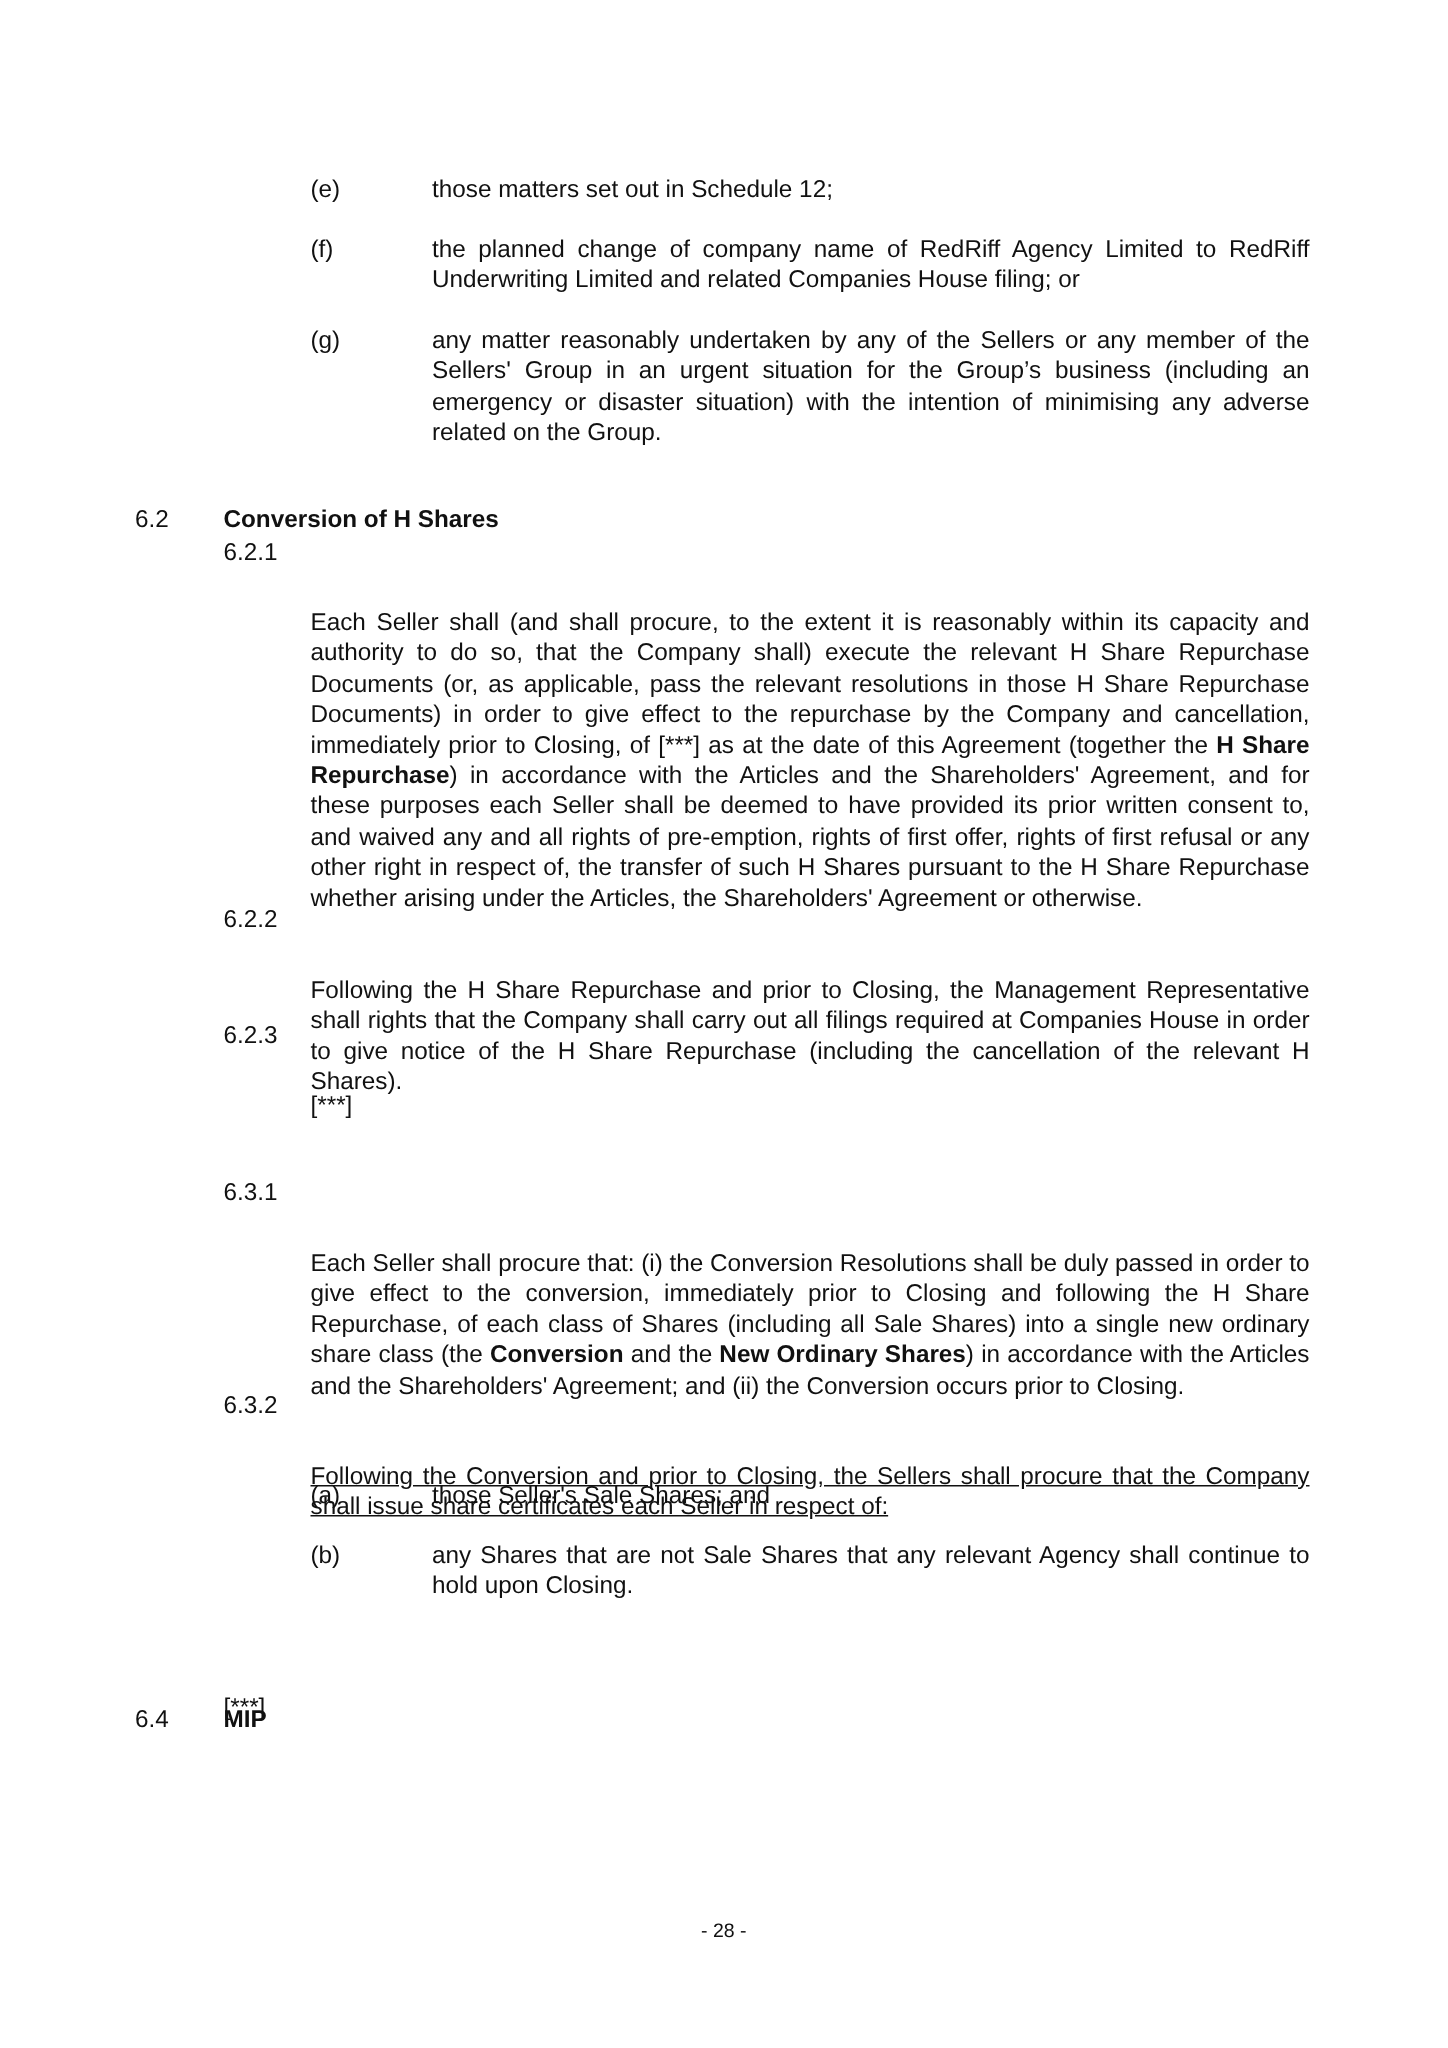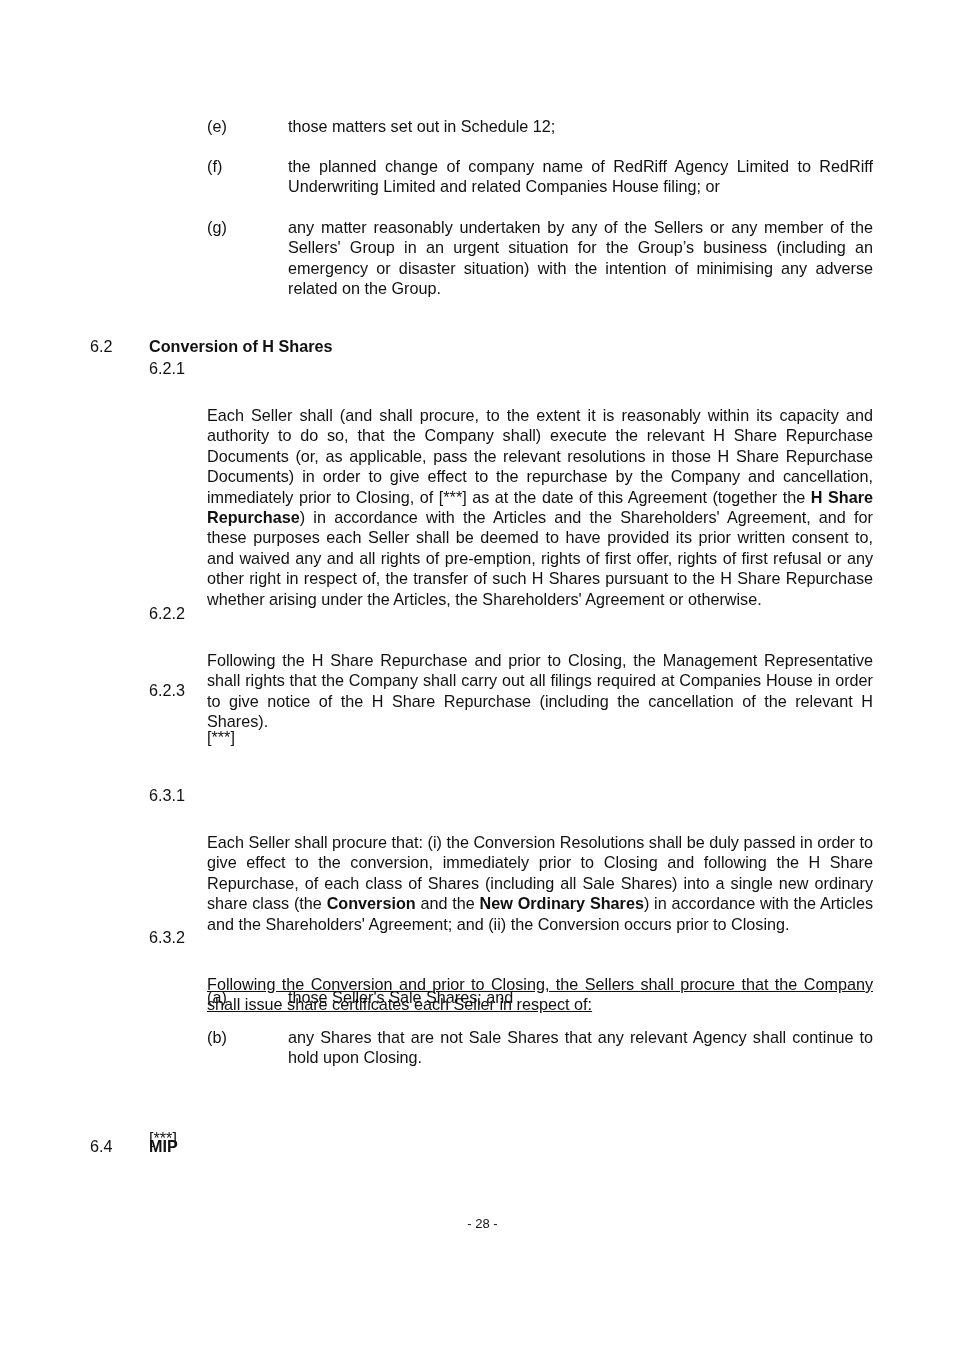--- a/index.html
+++ b/index.html
@@ -65,21 +65,21 @@
       margin-left: 59px;
       font-weight: bold;
     }
     .plain {
       left: 149px;
     }
     .footer {
       position: absolute;
       left: 0;
       width: 965px;
-      top: 1214px;
+      top: 1277px;
       text-align: center;
       font-size: 13px;
     }
   </style>
 </head>
 <body>
 
 <div class="page">
 
   <div class="block sub" style="top:116px;">

